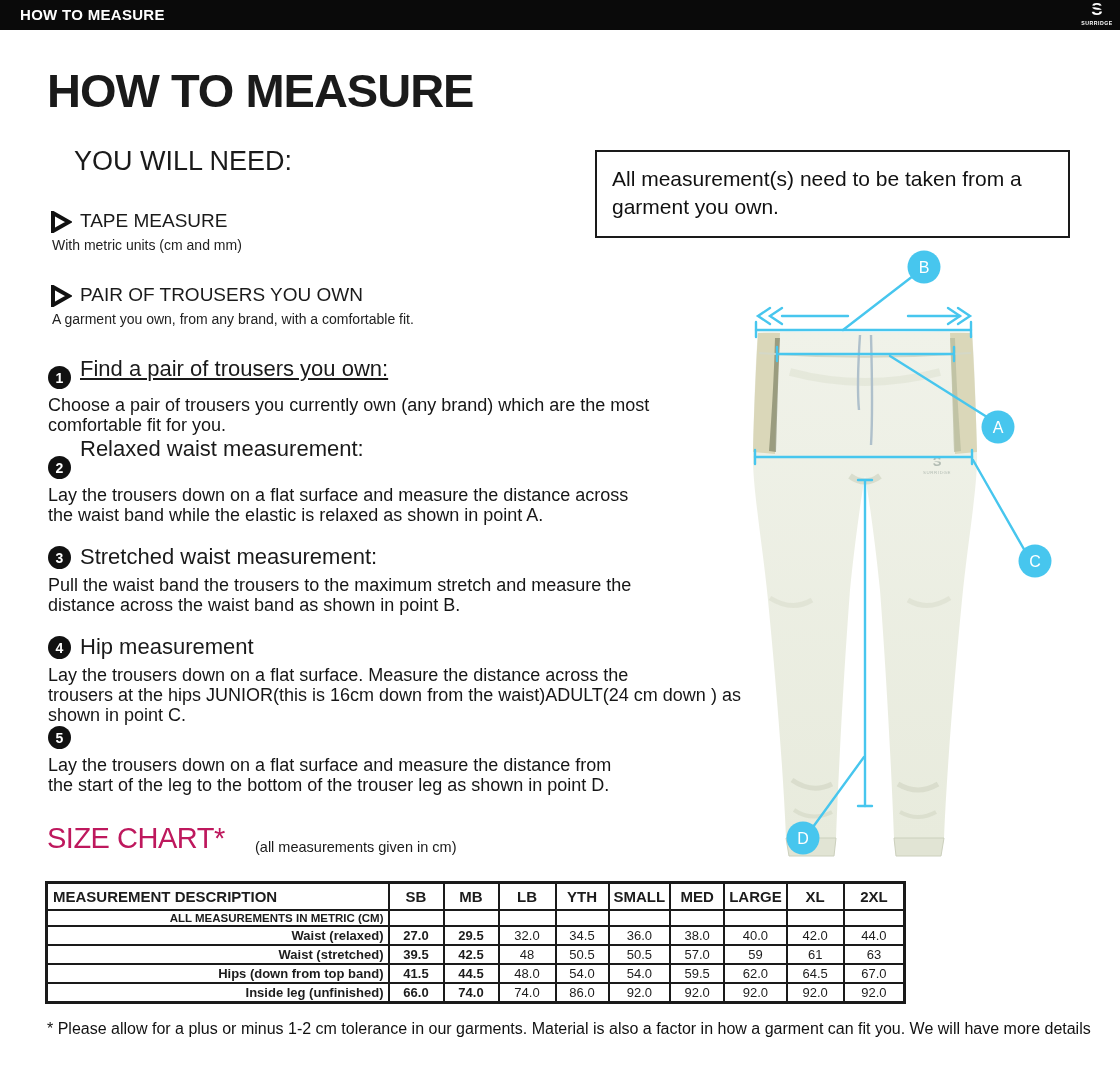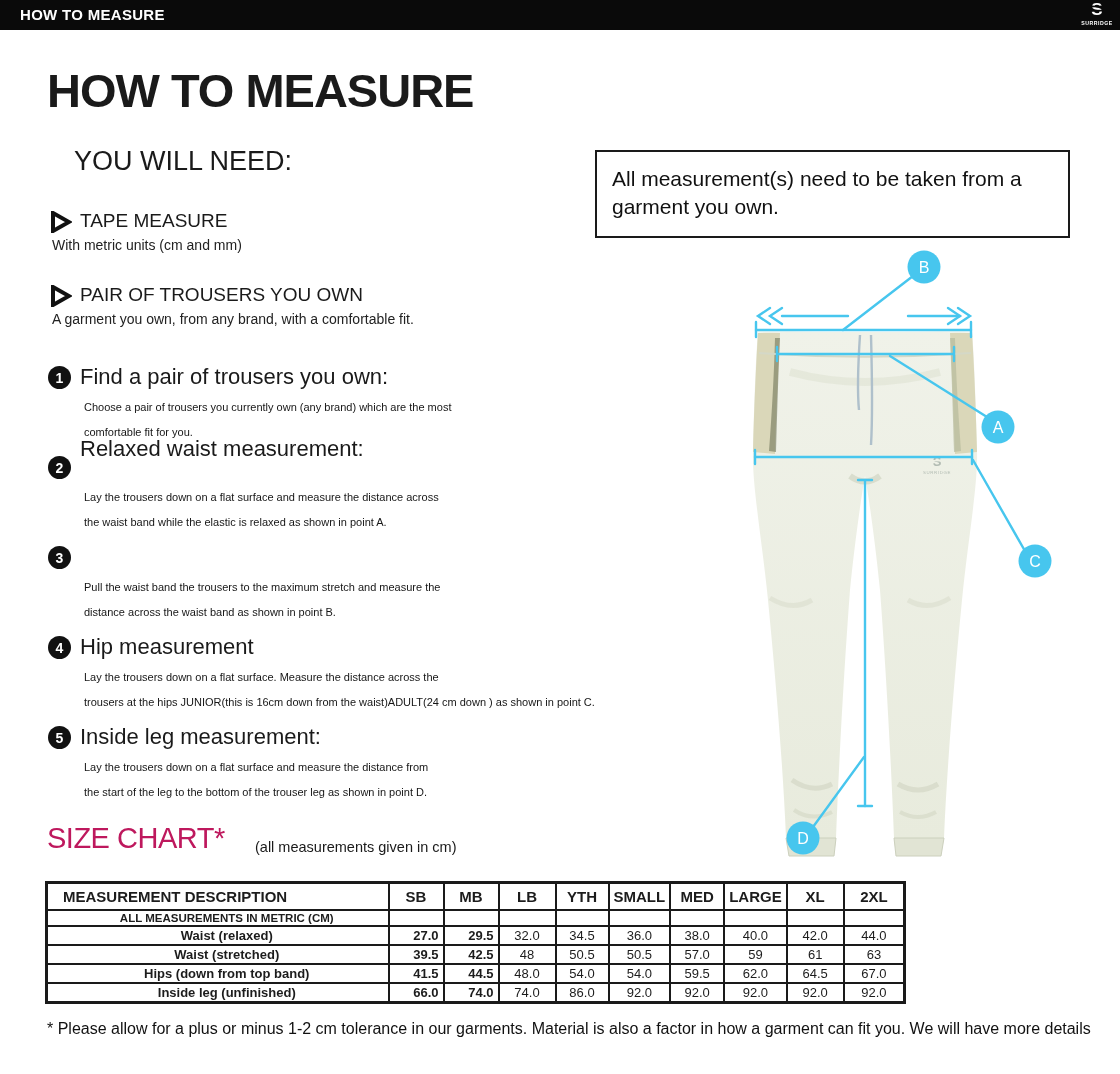--- a/index.html
+++ b/index.html
@@ -16,42 +16,42 @@
   .need-heading{position:absolute;left:50px;top:146px;font-size:27px;font-weight:400;color:#1a1a1a;margin-left:24px;}
   
   .need-item-icon{position:absolute;width:22px;height:22px;}
   .need-item-title{position:absolute;font-size:19px;color:#1a1a1a;}
   .need-item-desc{position:absolute;font-size:14px;color:#222;}
   
   .step-num{position:absolute;left:48px;width:23px;height:23px;border-radius:50%;
             background:#111;color:#fff;font-size:14px;font-weight:bold;
             display:flex;align-items:center;justify-content:center;}
   .step-title{position:absolute;left:80px;font-size:22px;color:#1a1a1a;}
-  .step-body{position:absolute;left:48px;font-size:11px;line-height:25px;color:#161616;
-             white-space:pre-line;width:700px;margin-left:36px;}
+  .step-body{position:absolute;left:48px;font-size:18px;line-height:20px;color:#161616;
+             white-space:pre-line;width:700px;}
   
   .note-box{position:absolute;left:595px;top:150px;width:441px;border:2.5px solid #1a1a1a;
             padding:13px 15px 15px 15px;font-size:21px;line-height:28px;color:#111;
             white-space:pre-line;background:#fff;}
   
   .fig{position:absolute;left:700px;top:240px;width:420px;height:630px;}
   
   .size-heading{position:absolute;left:47px;top:822px;font-size:29px;font-weight:400;
                 letter-spacing:-.5px;color:#be185d;}
   .size-sub{position:absolute;left:255px;top:839px;font-size:14.5px;color:#1a1a1a;}
   table.chart{position:absolute;left:45px;top:881px;border-collapse:collapse;
               border:3px solid #1a1a1a;table-layout:fixed;}
   table.chart th,table.chart td{border:2px solid #1a1a1a;padding:0 4px;overflow:hidden;
               white-space:nowrap;}
   table.chart th{height:25px;font-size:15px;font-weight:bold;text-align:center;}
-  table.chart th.desc{text-align:left;padding-left:15px;}
+  table.chart th.desc{text-align:left;padding-left:5px;}
   table.chart tr.metric td{height:14px;font-size:11.5px;font-weight:bold;}
   table.chart td{height:17px;font-size:13px;text-align:center;}
-  table.chart td.desc{text-align:center;padding-left:22px;font-weight:bold;font-size:13px;}
-  table.chart td:nth-child(2),table.chart td:nth-child(3){font-weight:bold;text-align:right;}
+  table.chart td.desc{text-align:right;padding-left:22px;font-weight:bold;font-size:13px;}
+  table.chart td:nth-child(2),table.chart td:nth-child(3){font-weight:bold;}
   
   .disclaimer{position:absolute;left:47px;top:1018px;width:1050px;font-size:16px;
               line-height:22.5px;color:#111;}
 </style>
 </head>
 <body>
 
 <div class="page">
 
   <div class="topbar">
@@ -83,40 +83,40 @@
       <path d="M 3 2 L 19 11 L 3 20 Z" fill="#fff" stroke="#111" stroke-width="4"></path>
     </svg>
   </div>
   <div class="need-item-title" style="left:80px;top:284px;">PAIR OF TROUSERS YOU OWN</div>
   <div class="need-item-desc" style="left:52px;top:311px;text-align:center;">A garment you own, from any brand, with a comfortable fit.</div>
 
   <div class="note-box">All measurement(s) need to be taken from a
 garment you own.</div>
 
   <div class="step-num" style="top:366px;">1</div>
-  <div class="step-title" style="top:364px;">Find a pair of trousers you own:</div>
+  <div class="step-title" style="top:356px;text-decoration:underline;">Find a pair of trousers you own:</div>
   <div class="step-body" style="top:395px;">Choose a pair of trousers you currently own (any brand) which are the most
 comfortable fit for you.</div>
 
   <div class="step-num" style="top:456px;">2</div>
   <div class="step-title" style="top:436px;">Relaxed waist measurement:</div>
   <div class="step-body" style="top:485px;">Lay the trousers down on a flat surface and measure the distance across
 the waist band while the elastic is relaxed as shown in point A.</div>
 
   <div class="step-num" style="top:546px;">3</div>
+  <div class="step-title" style="top:544px;">Stretched waist measurement:</div>
   <div class="step-body" style="top:575px;">Pull the waist band the trousers to the maximum stretch and measure the
 distance across the waist band as shown in point B.</div>
 
   <div class="step-num" style="top:636px;">4</div>
   <div class="step-title" style="top:634px;">Hip measurement</div>
   <div class="step-body" style="top:665px;">Lay the trousers down on a flat surface. Measure the distance across the
 trousers at the hips JUNIOR(this is 16cm down from the waist)ADULT(24 cm down ) as shown in point C.</div>
 
   <div class="step-num" style="top:726px;">5</div>
-  <div class="step-title" style="top:724px;">Inside leg measurement:</div>
   <div class="step-body" style="top:755px;">Lay the trousers down on a flat surface and measure the distance from
 the start of the leg to the bottom of the trouser leg as shown in point D.</div>
 
   <svg class="fig" viewBox="0 0 420 630">
     <defs>
       <linearGradient id="fab" x1="0" y1="0" x2="0" y2="1">
         <stop offset="0" stop-color="#f0f2e9"></stop>
         <stop offset="1" stop-color="#e8ebdd"></stop>
       </linearGradient>
     </defs>

